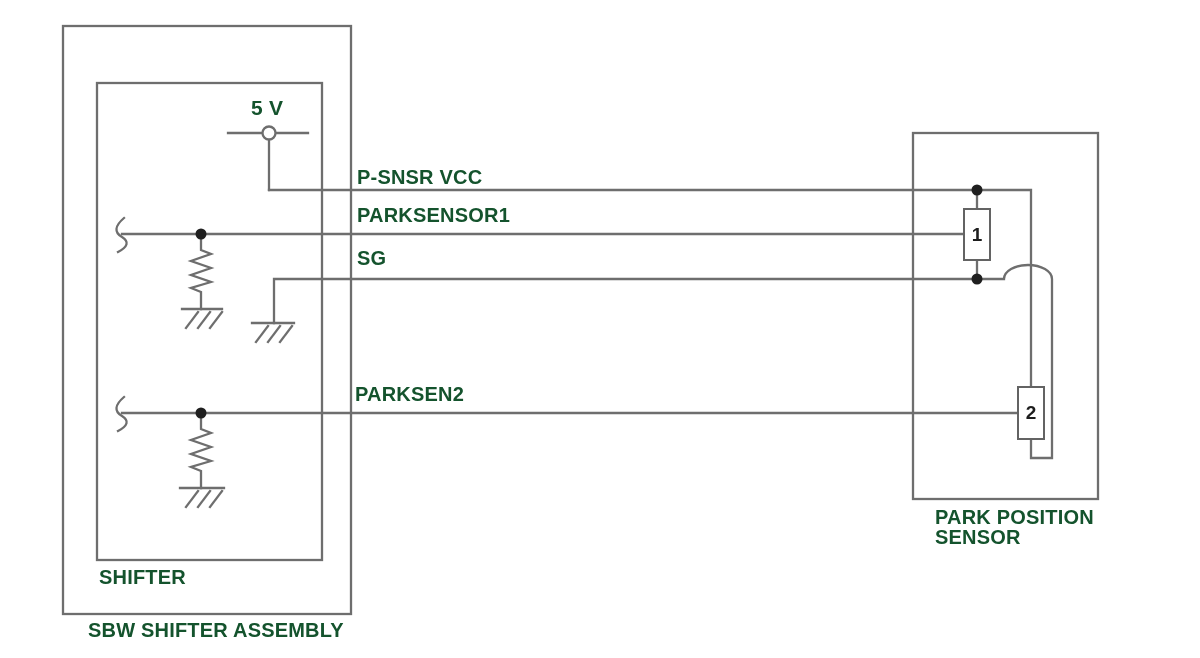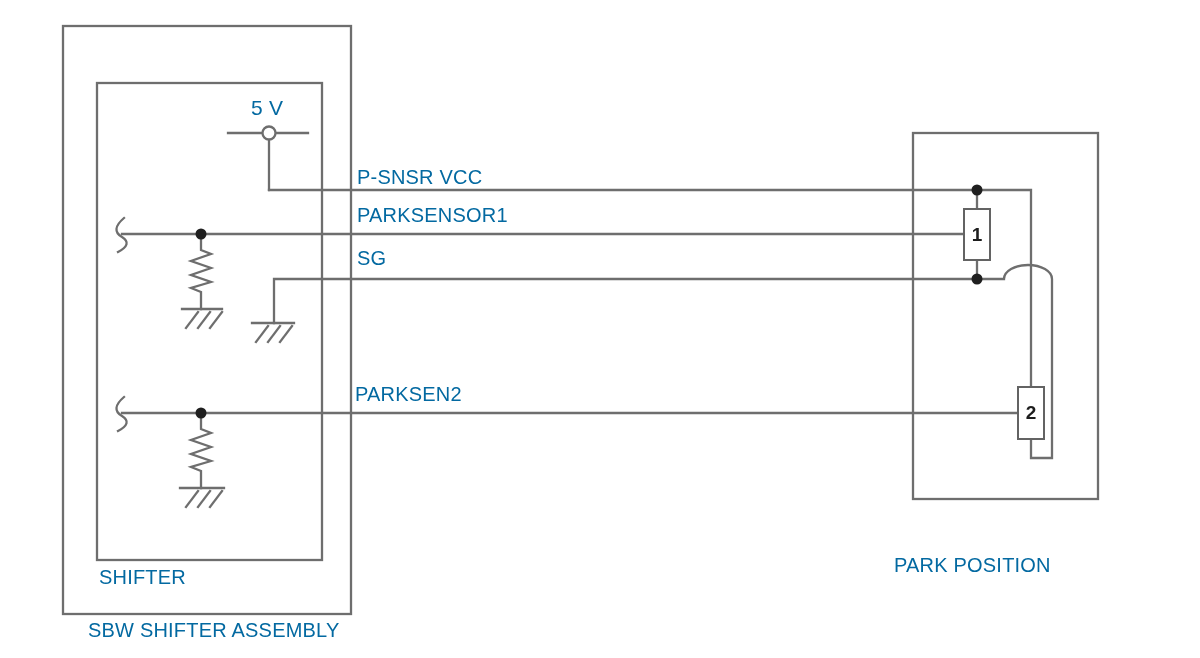--- a/index.html
+++ b/index.html
@@ -17,24 +17,24 @@
   }
   .wires-svg {
     position: absolute;
     left: 0;
     top: 0;
     width: 1200px;
     height: 658px;
   }
   .lbl {
     position: absolute;
-    font-weight: normal;
+    font-weight: bold;
     font-size: 20px;
     line-height: 20px;
-    color: #0369a1;
+    color: #14532d;
     white-space: nowrap;
     letter-spacing: 0.2px;
   }
   .lbl-supply {
     font-size: 21px;
   }
   .comp-box {
     position: absolute;
     width: 28px;
     border: 2px solid #636363;
@@ -123,17 +123,18 @@
   <div class="lbl" style="left:357px; top:248px;">SG</div>
 
   <div class="lbl" style="left:355px; top:384px;">PARKSEN2</div>
 
   <div class="lbl two-line" style="left:99px; top:567px;">
     <div>SHIFTER</div>
   </div>
 
   <div class="lbl" style="left:88px; top:620px;text-align:right;">SBW SHIFTER ASSEMBLY</div>
 
-  <div class="lbl two-line" style="left:894px; top:507px;margin-top:48px;">
+  <div class="lbl two-line" style="left:935px; top:507px;">
     <div>PARK POSITION</div>
+    <div>SENSOR</div>
   </div>
 
 </div>
 
 </body></html>

